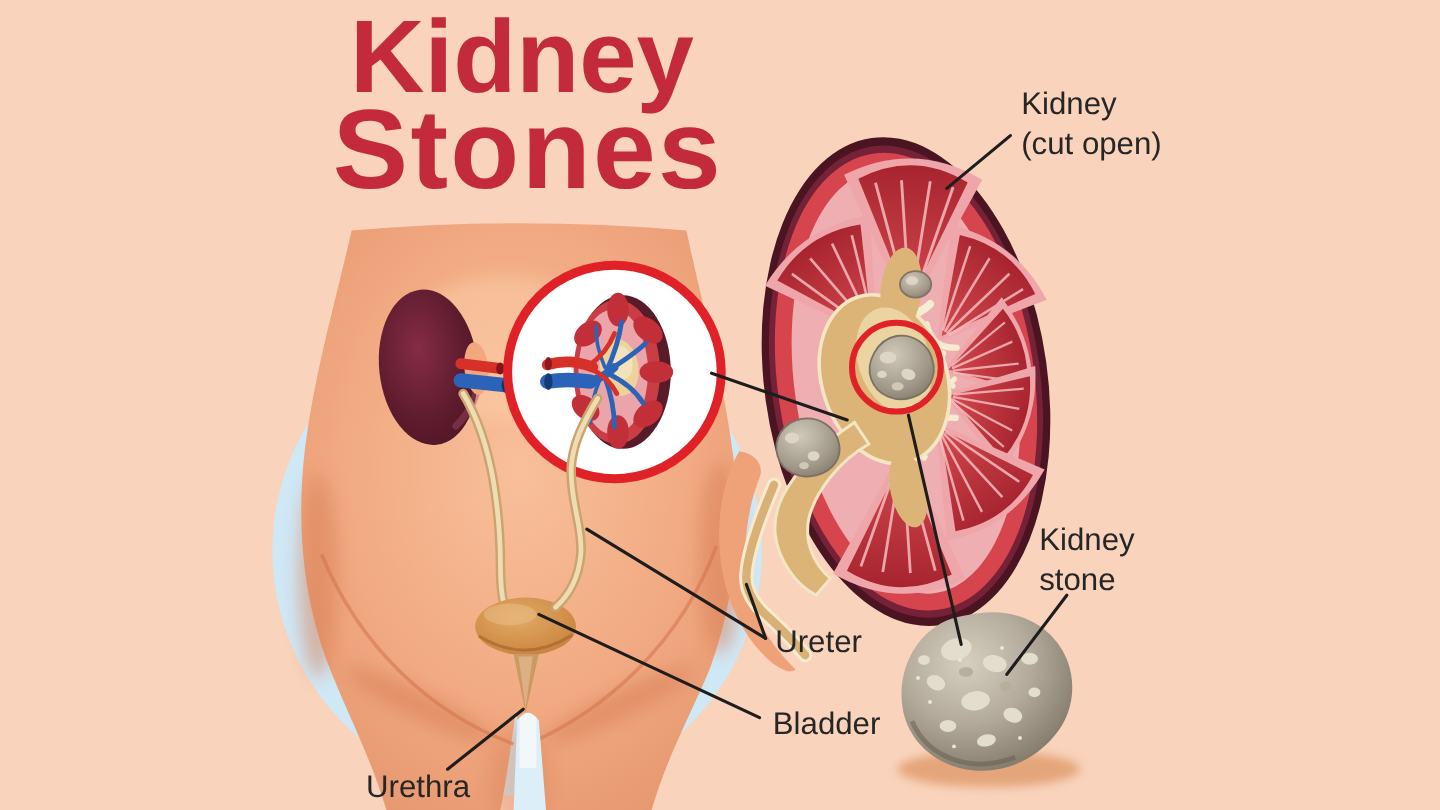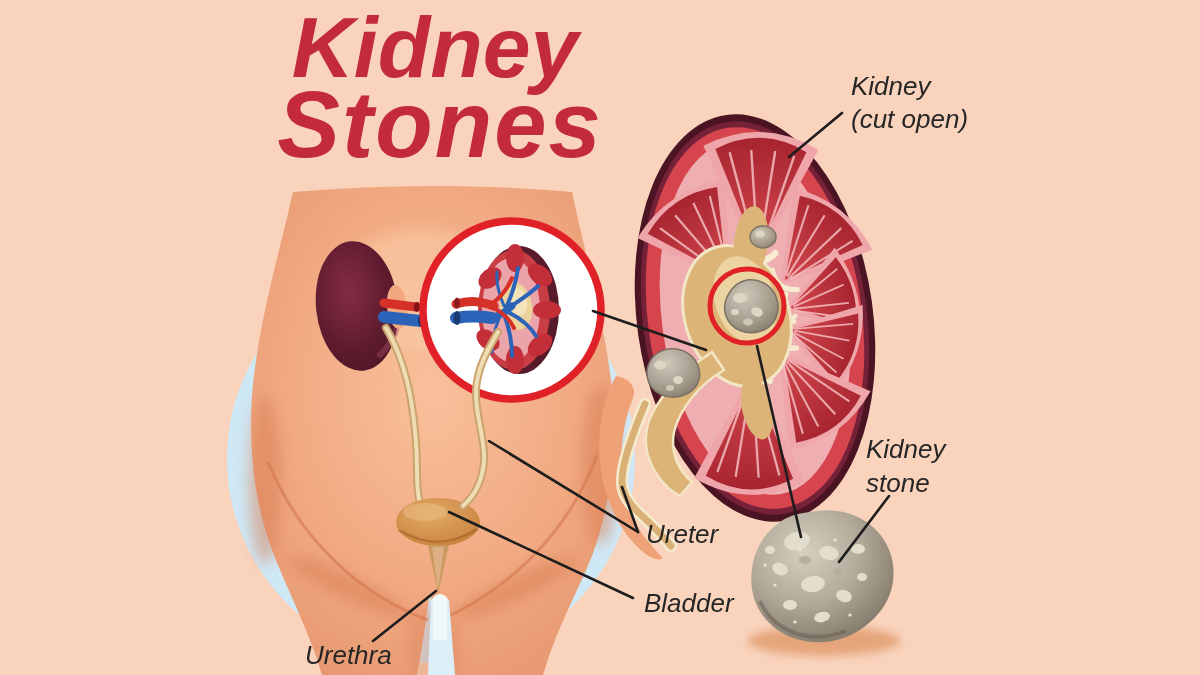--- a/index.html
+++ b/index.html
@@ -1,16 +1,16 @@
 <!DOCTYPE html>
 <html><head>
 <meta charset="utf-8">
 <style>
   html,body{margin:0;padding:0;background:#f9d3bc;}
-  .stage{position:relative;width:1017px;height:675px;overflow:hidden;font-family:"Liberation Sans",sans-serif;font-style:italic;}
+  .stage{position:relative;width:1017px;height:675px;overflow:hidden;font-family:"Liberation Sans",sans-serif;}
   svg{display:block;width:1200px;height:675px;}
   .title-text{font-family:"Liberation Sans",sans-serif;font-weight:bold;fill:#c32b3c;}
   .label-text{font-family:"Liberation Sans",sans-serif;fill:#262626;font-size:26px;}
   .leader{stroke:#1d1d1d;stroke-width:2.6;stroke-linecap:round;fill:none;}
 </style>
 </head>
 <body>
 
 <div class="stage">
 <svg viewBox="0 0 1200 675" xmlns="http://www.w3.org/2000/svg">

